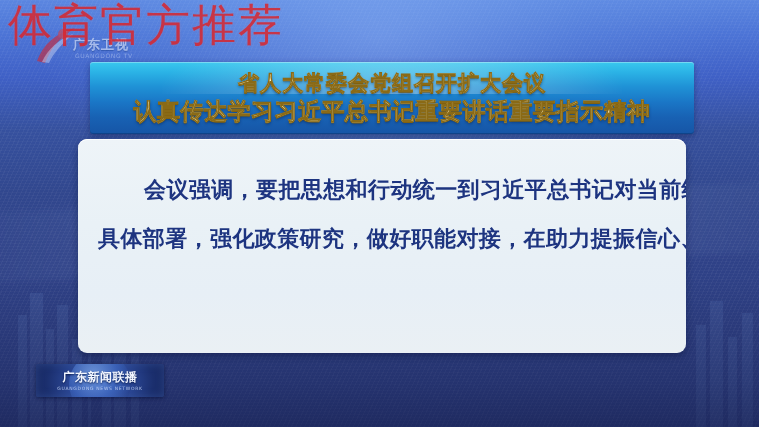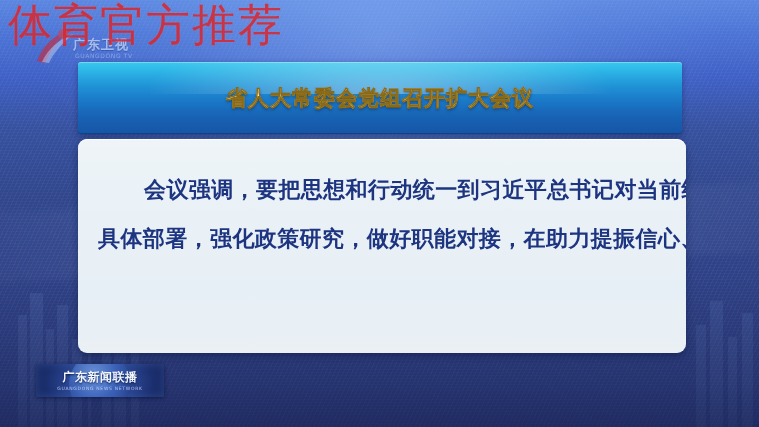--- a/index.html
+++ b/index.html
@@ -140,21 +140,21 @@
     top: 27px;
     font-size: 6px;
     letter-spacing: 0.6px;
     color: rgba(225,235,255,0.62);
     white-space: nowrap;
   }
 
   
   .title-banner {
     position: absolute;
-    left: 78px;
+    left: 90px;
     top: 62px;
     width: 604px;
     height: 72px;
     border-radius: 3px;
     background:
       linear-gradient(180deg,
         #39c8ee 0%,
         #2bb3e6 14%,
         #1f92d6 34%,
         #1a76c6 56%,
@@ -331,20 +331,21 @@
       <circle cx="30" cy="9" r="5" fill="#e23a3a" opacity="0.85"></circle>
     </svg>
     <div class="bug-text">广东卫视</div>
     <div class="bug-sub">GUANGDONG TV</div>
   </div>
 
   <div class="promo-watermark">体育官方推荐</div>
 
   <div class="title-banner">
     <div class="title-line title-line-1">省人大常委会党组召开扩大会议</div>
+    <div class="title-line title-line-2">认真传达学习习近平总书记重要讲话重要指示精神</div>
   </div>
 
   <div class="content-panel">
     <div class="body-line indent">会议强调，要把思想和行动统一到习近平总书记对当前经</div>
     <div class="body-line">具体部署，强化政策研究，做好职能对接，在助力提振信心、</div>
   </div>
 
   <div class="program-badge">
     <div class="globe"></div>
     <div class="pg-text">广东新闻联播</div>

